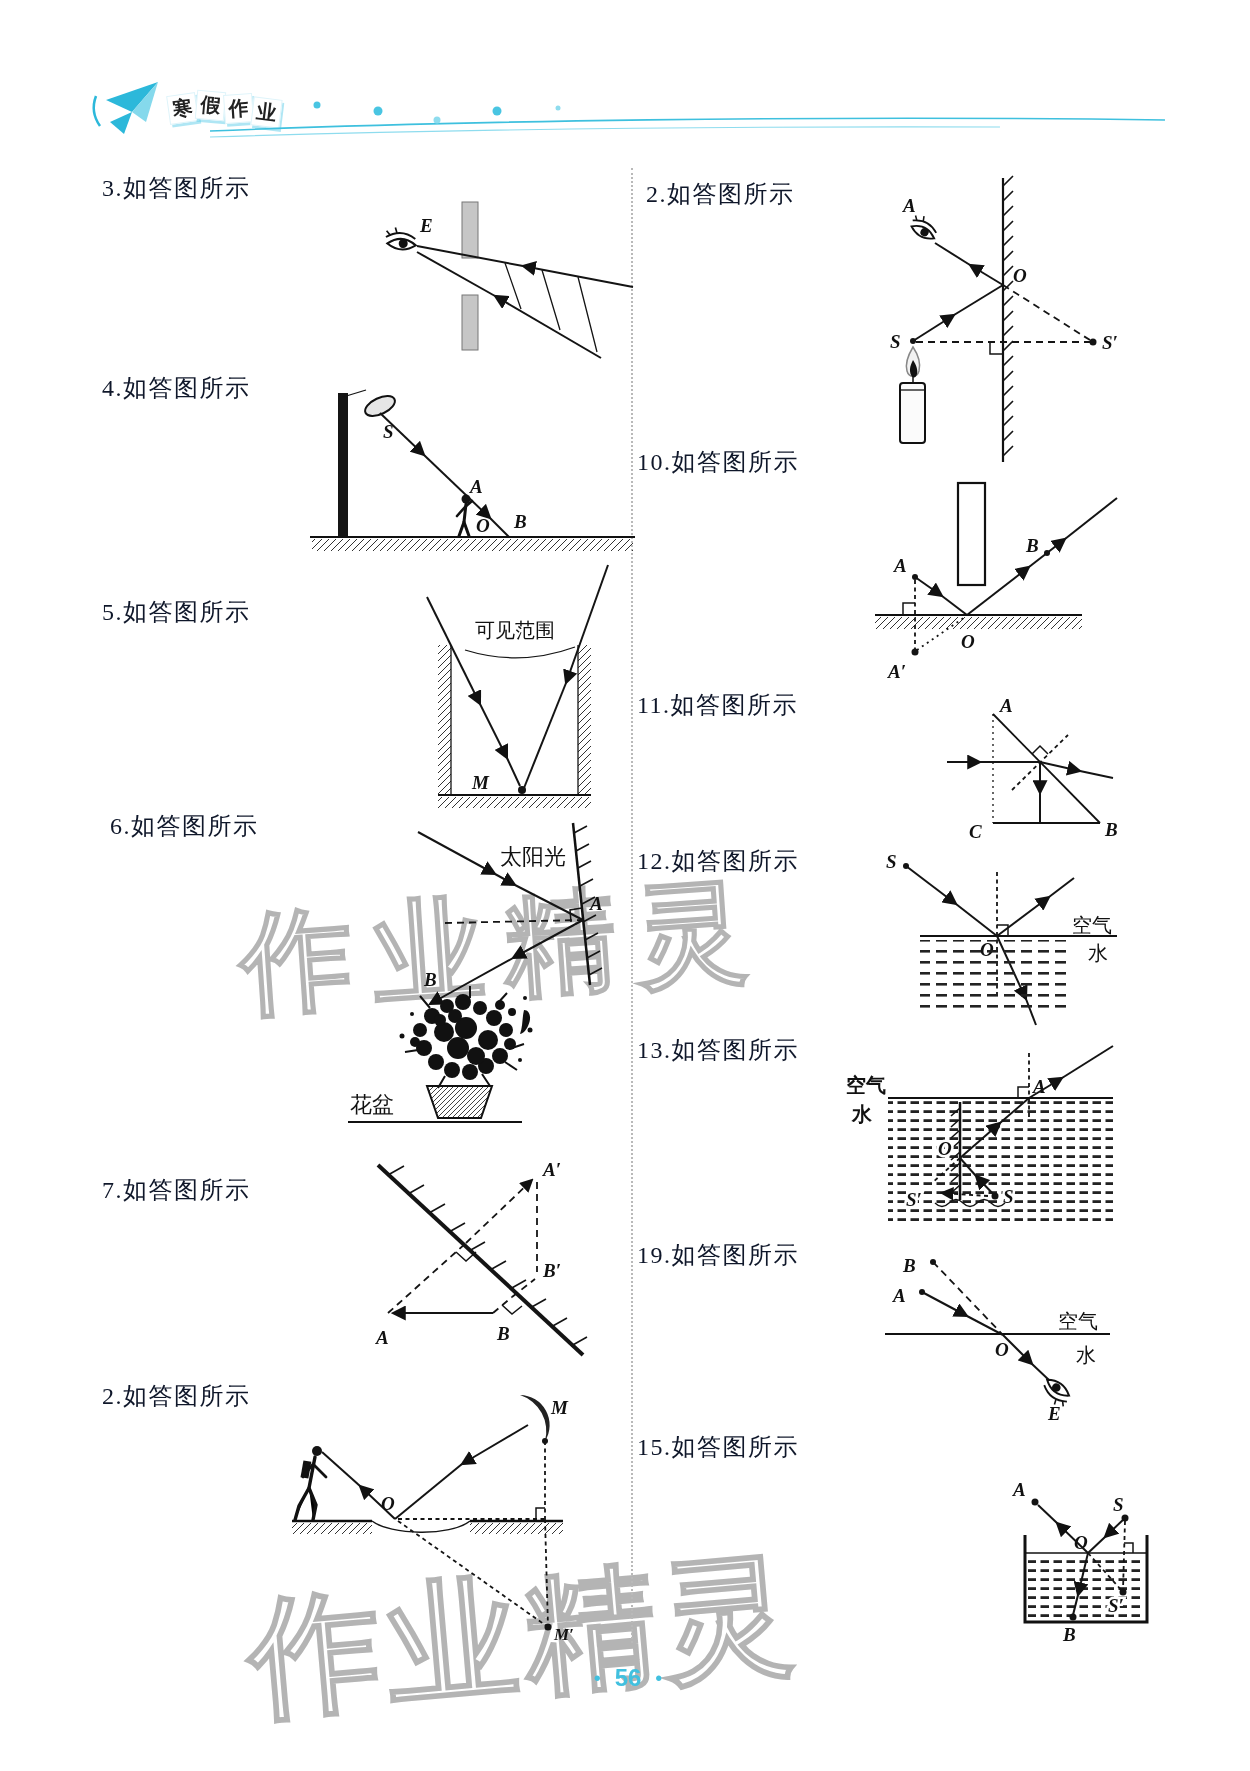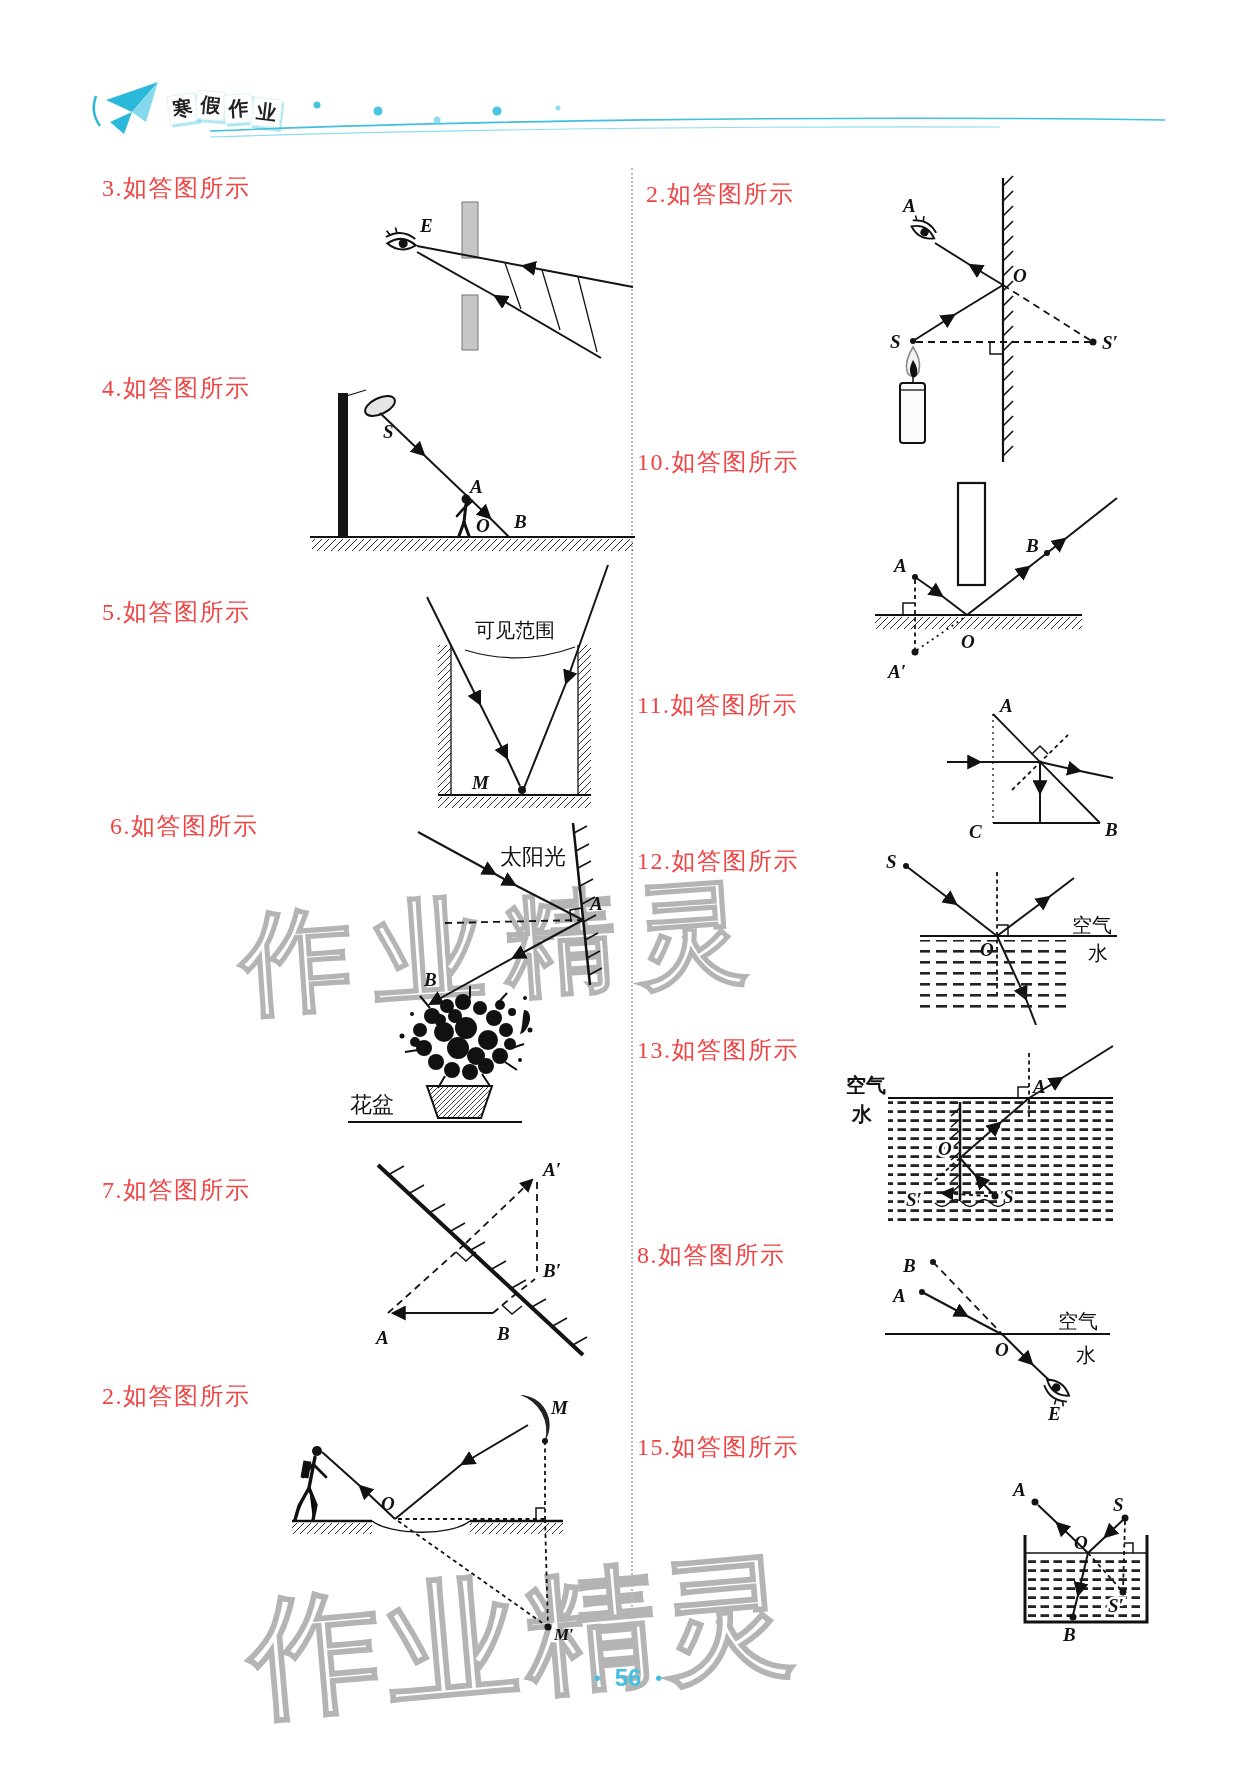--- a/index.html
+++ b/index.html
@@ -3,21 +3,21 @@
 <meta charset="utf-8">
 <style>
   html,body{margin:0;padding:0;background:#e8e8e8;}
   .page{position:relative;width:1250px;height:1771px;background:#ffffff;overflow:hidden;
         font-family:"Liberation Serif",serif;}
   
   .tile{position:absolute;width:27px;height:27px;background:#fff;border:1px solid #dff4fa;
         box-shadow:2px 3px 0 rgba(110,210,235,.55);color:#222;font:bold 20px/27px "Liberation Sans",sans-serif;
         text-align:center;}
   
-  .cap{position:absolute;font:24px "Liberation Serif",serif;color:#ef4444;letter-spacing:1.5px;z-index:4;}
+  .cap{position:absolute;font:24px "Liberation Serif",serif;color:#0f172a;letter-spacing:1.5px;z-index:4;}
   
   .wm{position:absolute;font-weight:bold;font-family:"Liberation Sans",sans-serif;color:transparent;
       -webkit-text-stroke:1.6px #9c9c9c;opacity:.75;white-space:nowrap;z-index:1;}
   .wm1{left:240px;top:872px;font-size:112px;letter-spacing:20px;transform:rotate(-4deg);}
   .wm2{left:248px;top:1548px;font-size:132px;letter-spacing:6px;transform:rotate(-5deg);}
   
   .divider{position:absolute;left:631px;top:168px;height:1475px;width:0;border-left:2px dotted #b9b9b9;z-index:2;}
   
   .footer{position:absolute;left:548px;top:1664px;width:160px;display:flex;align-items:center;justify-content:center;
           gap:14px;color:#41c0df;z-index:4;font-family:"Liberation Sans",sans-serif;}
@@ -78,21 +78,21 @@
   <div class="cap" style="left:102px;top:372px;">4.如答图所示</div>
   <div class="cap" style="left:102px;top:556px;margin-top:40px;">5.如答图所示</div>
   <div class="cap" style="left:102px;top:810px;margin-left:8px;">6.如答图所示</div>
   <div class="cap" style="left:102px;top:1174px;">7.如答图所示</div>
   <div class="cap" style="left:102px;top:1380px;">2.如答图所示</div>
   <div class="cap" style="left:646px;top:178px;">2.如答图所示</div>
   <div class="cap" style="left:637px;top:446px;">10.如答图所示</div>
   <div class="cap" style="left:637px;top:689px;">11.如答图所示</div>
   <div class="cap" style="left:637px;top:845px;">12.如答图所示</div>
   <div class="cap" style="left:637px;top:1034px;">13.如答图所示</div>
-  <div class="cap" style="left:637px;top:1239px;">8.如答图所示</div>
+  <div class="cap" style="left:637px;top:1239px;">19.如答图所示</div>
   <div class="cap" style="left:637px;top:1431px;">15.如答图所示</div>
 
   <svg class="canvas" width="1250" height="1771" viewBox="0 0 1250 1771">
     <defs>
       <marker id="arr" viewBox="0 0 10 10" refX="8.5" refY="5" markerWidth="7.5" markerHeight="7.5" orient="auto">
         <path d="M0,0 L10,5 L0,10 Z" fill="#111"></path>
       </marker>
       <pattern id="hatch" width="7" height="7" patternUnits="userSpaceOnUse">
         <path d="M0,7 L7,0" stroke="#333" stroke-width="1"></path>
       </pattern>

